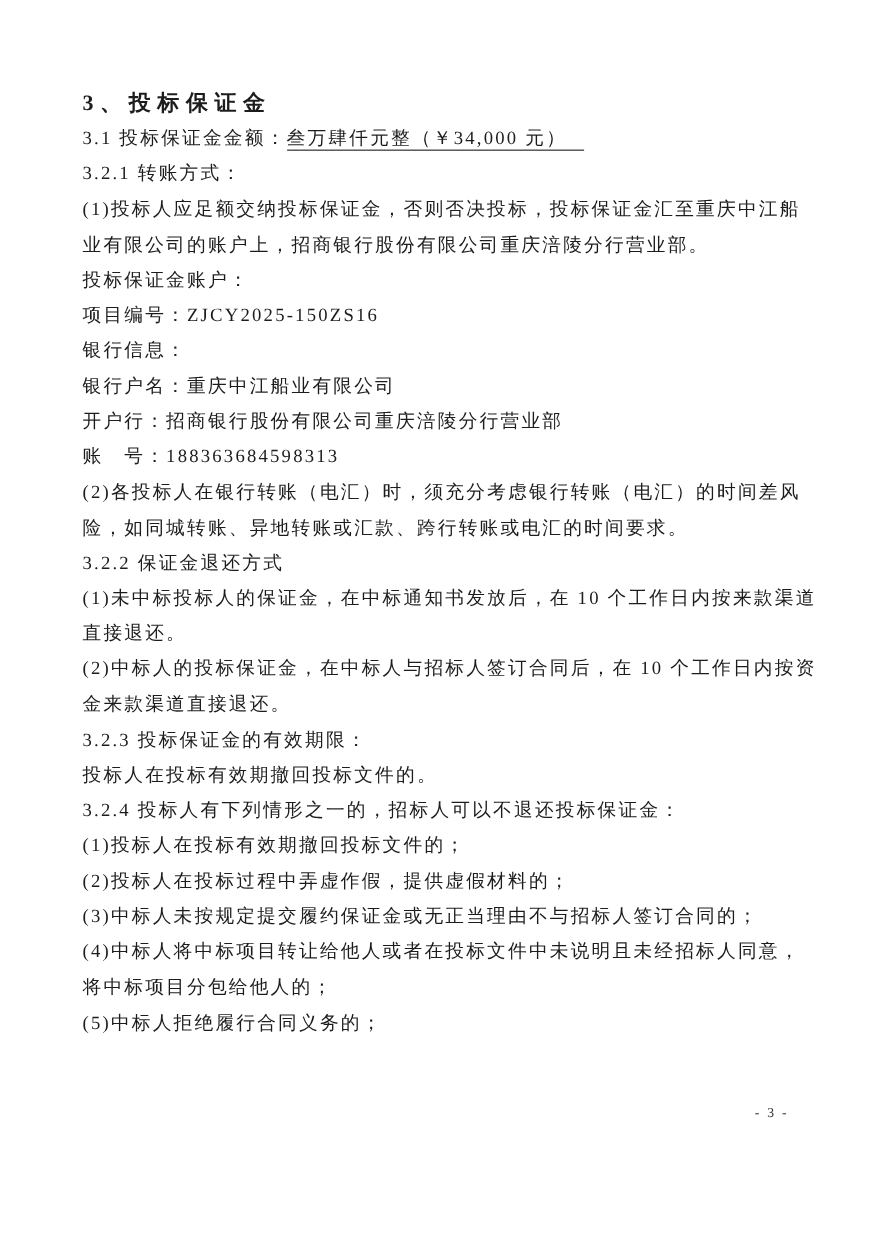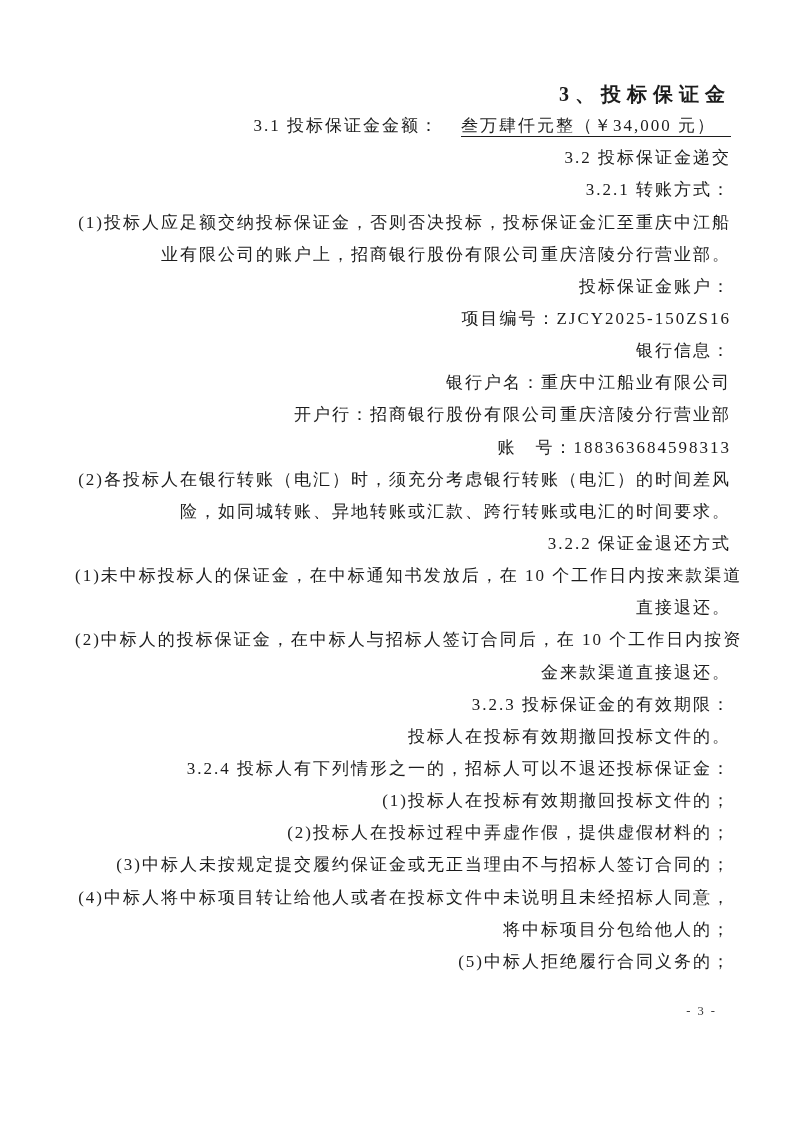--- a/index.html
+++ b/index.html
@@ -9,21 +9,20 @@
     background: #ffffff;
     font-family: "Liberation Serif", "DejaVu Serif", serif;
   }
   .page {
     position: relative;
     width: 793px;
     height: 1122px;
     background: #ffffff;
     overflow: hidden;
     color: #1c1c1c;
-    text-align: right;
   }
   .content {
     position: absolute;
     left: 75px;
     top: 78px;
     width: 656px;
   }
   .line {
     height: 32.15px;
     line-height: 32.15px;
@@ -33,42 +32,40 @@
   }
   .line.heading {
     font-size: 20px;
     font-weight: bold;
     letter-spacing: 6px;
   }
   .uline {
     border-bottom: 1.6px solid #1c1c1c;
     padding-right: 15px;
     padding-bottom: 1px;
-    margin-left: 22px;
   }
   .page-number {
     position: absolute;
     top: 1004px;
     right: 76px;
     font-size: 12.5px;
     letter-spacing: 2px;
     color: #333333;
   }
 </style>
 </head>
 <body>
 
 <div class="page">
   <div class="content">
 
     <div class="line heading">3、投标保证金</div>
 
     <div class="line"><span>3.1 投标保证金金额：</span><span class="uline">叁万肆仟元整（￥34,000 元）</span></div>
 
-    <div class="line">3.2 投标保证金递交</div>
     <div class="line">3.2.1 转账方式：</div>
     <div class="line">(1)投标人应足额交纳投标保证金，否则否决投标，投标保证金汇至重庆中江船</div>
     <div class="line">业有限公司的账户上，招商银行股份有限公司重庆涪陵分行营业部。</div>
     <div class="line">投标保证金账户：</div>
     <div class="line">项目编号：ZJCY2025-150ZS16</div>
     <div class="line">银行信息：</div>
     <div class="line">银行户名：重庆中江船业有限公司</div>
     <div class="line">开户行：招商银行股份有限公司重庆涪陵分行营业部</div>
     <div class="line">账　号：188363684598313</div>
     <div class="line">(2)各投标人在银行转账（电汇）时，须充分考虑银行转账（电汇）的时间差风</div>

